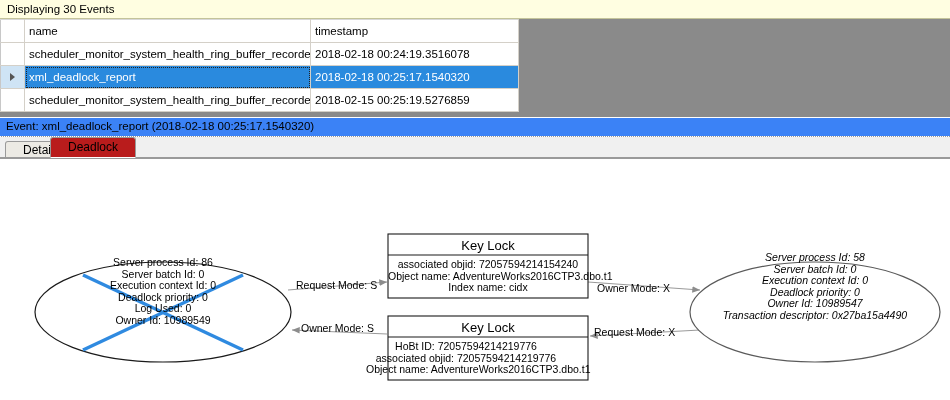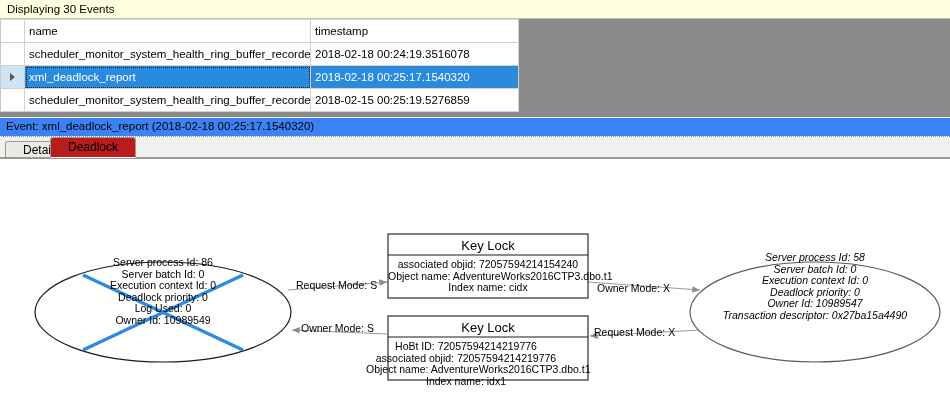--- a/index.html
+++ b/index.html
@@ -230,21 +230,20 @@
       <div>associated objid: 72057594214154240</div>
       <div>Object name: AdventureWorks2016CTP3.dbo.t1</div>
       <div>Index name: cidx</div>
     </div>
 
     <div class="lock-title" style="left:388px;top:162px;width:200px;">Key Lock</div>
     <div class="node-text" style="left:366px;top:183px;width:200px;">
       <div>HoBt ID: 72057594214219776</div>
       <div>associated objid: 72057594214219776</div>
       <div>Object name: AdventureWorks2016CTP3.dbo.t1</div>
-      <div>Index name: idx1</div>
     </div>
 
     <div class="edge-label" style="left:296px;top:121px;">Request Mode: S</div>
     <div class="edge-label" style="left:597px;top:124px;">Owner Mode: X</div>
     <div class="edge-label" style="left:301px;top:164px;">Owner Mode: S</div>
     <div class="edge-label" style="left:594px;top:168px;">Request Mode: X</div>
 
     <div class="canvas-border"></div>
   </div>
 

